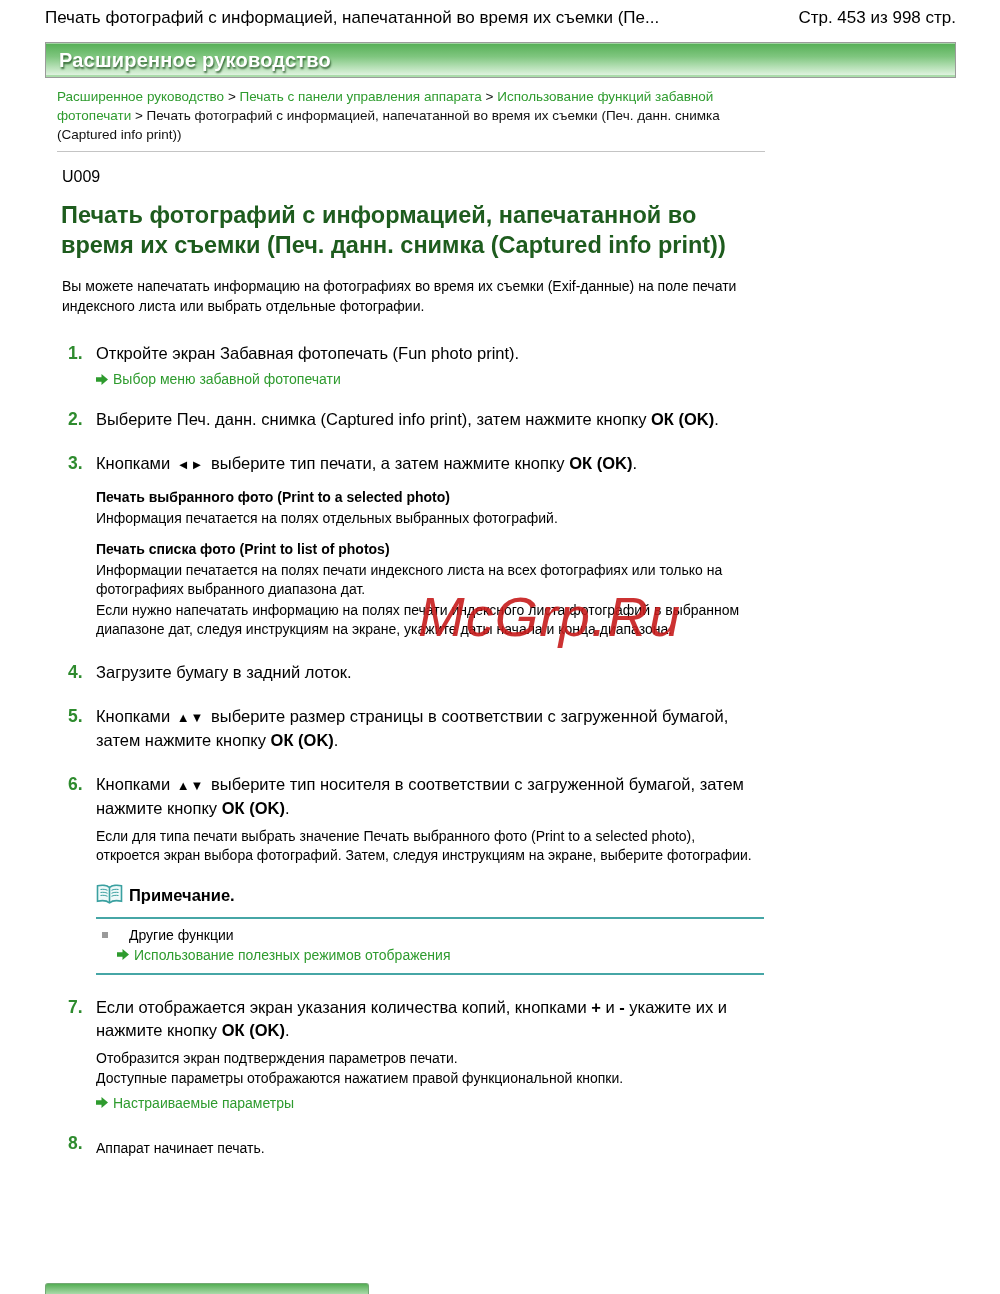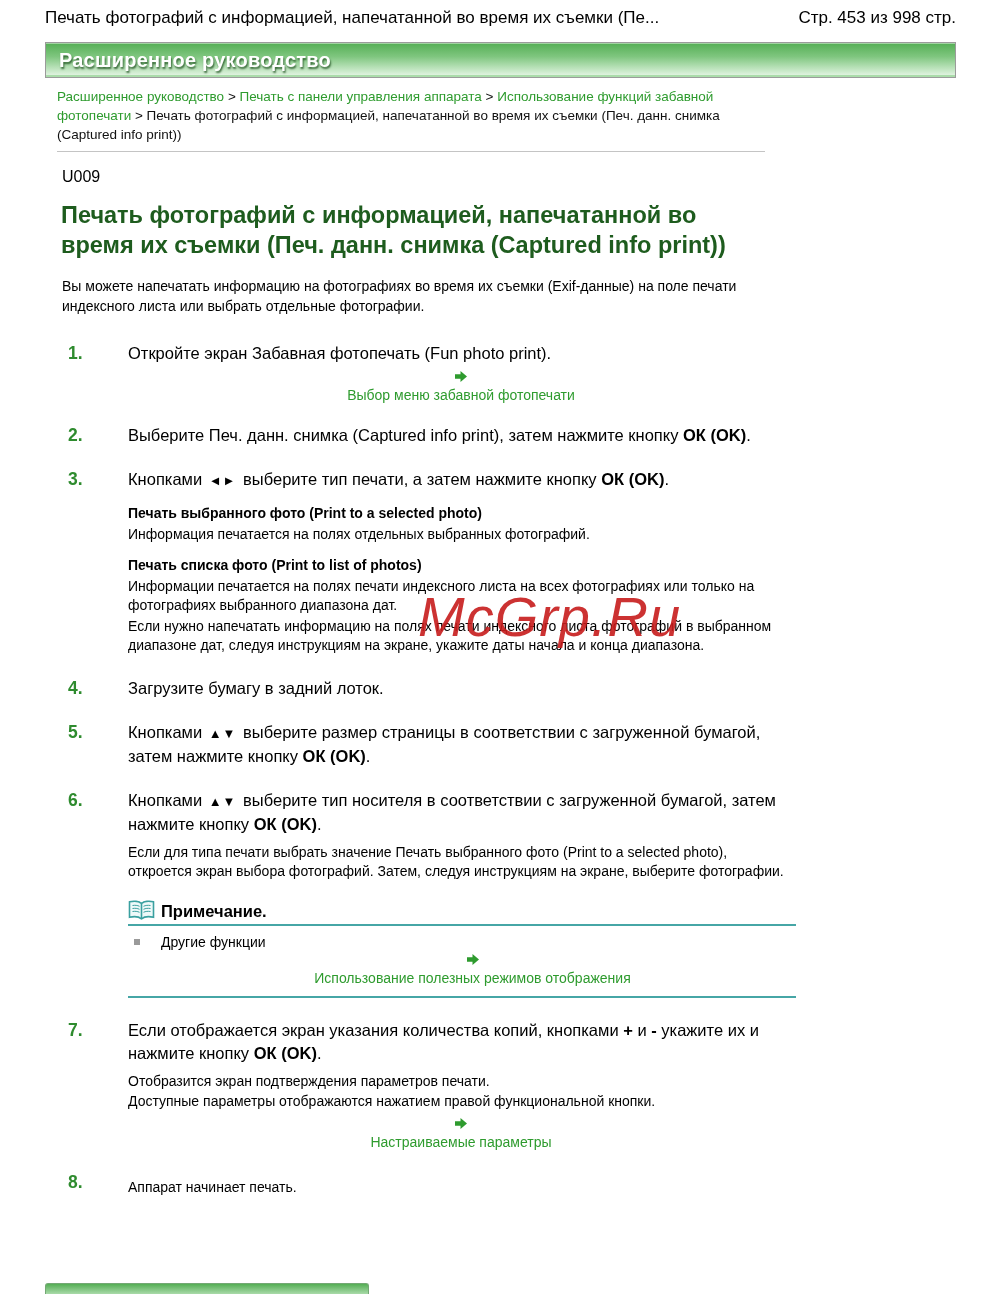--- a/index.html
+++ b/index.html
@@ -36,34 +36,34 @@
   .article-title{
     margin:14px 0 0 61px;width:692px;
     font-size:23.5px;line-height:30px;color:#1e5c1e;font-weight:bold;
   }
   .intro{margin:17px 0 0 62px;width:702px;font-size:14px;line-height:19.5px;}
 
   ol.steps{list-style:none;margin:26px 0 0 0;padding:0 0 0 68px;}
   li.step{display:flex;margin-top:21px;}
   li.step:first-child{margin-top:0;}
   .step-num{flex:0 0 28px;color:#2e8b2e;font-weight:bold;font-size:17.5px;line-height:23px;}
-  .step-body{width:666px;margin-left:32px;}
+  .step-body{width:666px;}
   .step-main{font-size:16.5px;line-height:23px;}
   .step-main b{font-weight:bold;}
   .glyph{font-size:13px;letter-spacing:1px;padding:0 2px;}
 
   .extra-para{font-size:14px;line-height:19.5px;margin-top:7px;}
   .extra-para0{font-size:14px;line-height:19.5px;margin-top:1px;}
   .extra-bold{font-size:14px;line-height:19.5px;font-weight:bold;margin-top:12px;}
 
-  .arrow-link{display:flex;align-items:center;gap:5px;margin-top:6px;color:#2e9b2e;font-size:14px;cursor:pointer;flex-direction:column;}
+  .arrow-link{display:flex;align-items:center;gap:5px;margin-top:6px;color:#2e9b2e;font-size:14px;cursor:pointer;}
   .arrow-link .ar{display:inline-flex;}
 
   .note{margin-top:18px;width:668px;}
-  .note-head{display:flex;align-items:flex-end;gap:6px;padding-bottom:3px;}
+  .note-head{display:flex;align-items:flex-end;gap:6px;padding-bottom:12px;}
   .note-icon{display:inline-flex;}
   .note-title{font-size:16.5px;font-weight:bold;}
   .note-body{border-top:2px solid #46a6a6;border-bottom:2px solid #46a6a6;padding:8px 0 10px 6px;}
   .note-item{display:flex;align-items:center;gap:21px;font-size:14px;}
   .sq{width:6px;height:6px;background:#9a9a9a;display:inline-block;}
   .note-link{margin:4px 0 0 15px;}
 
   .watermark{
     position:absolute;left:418px;top:584px;z-index:5;
     font-size:56px;font-style:italic;font-weight:normal;letter-spacing:1px;

